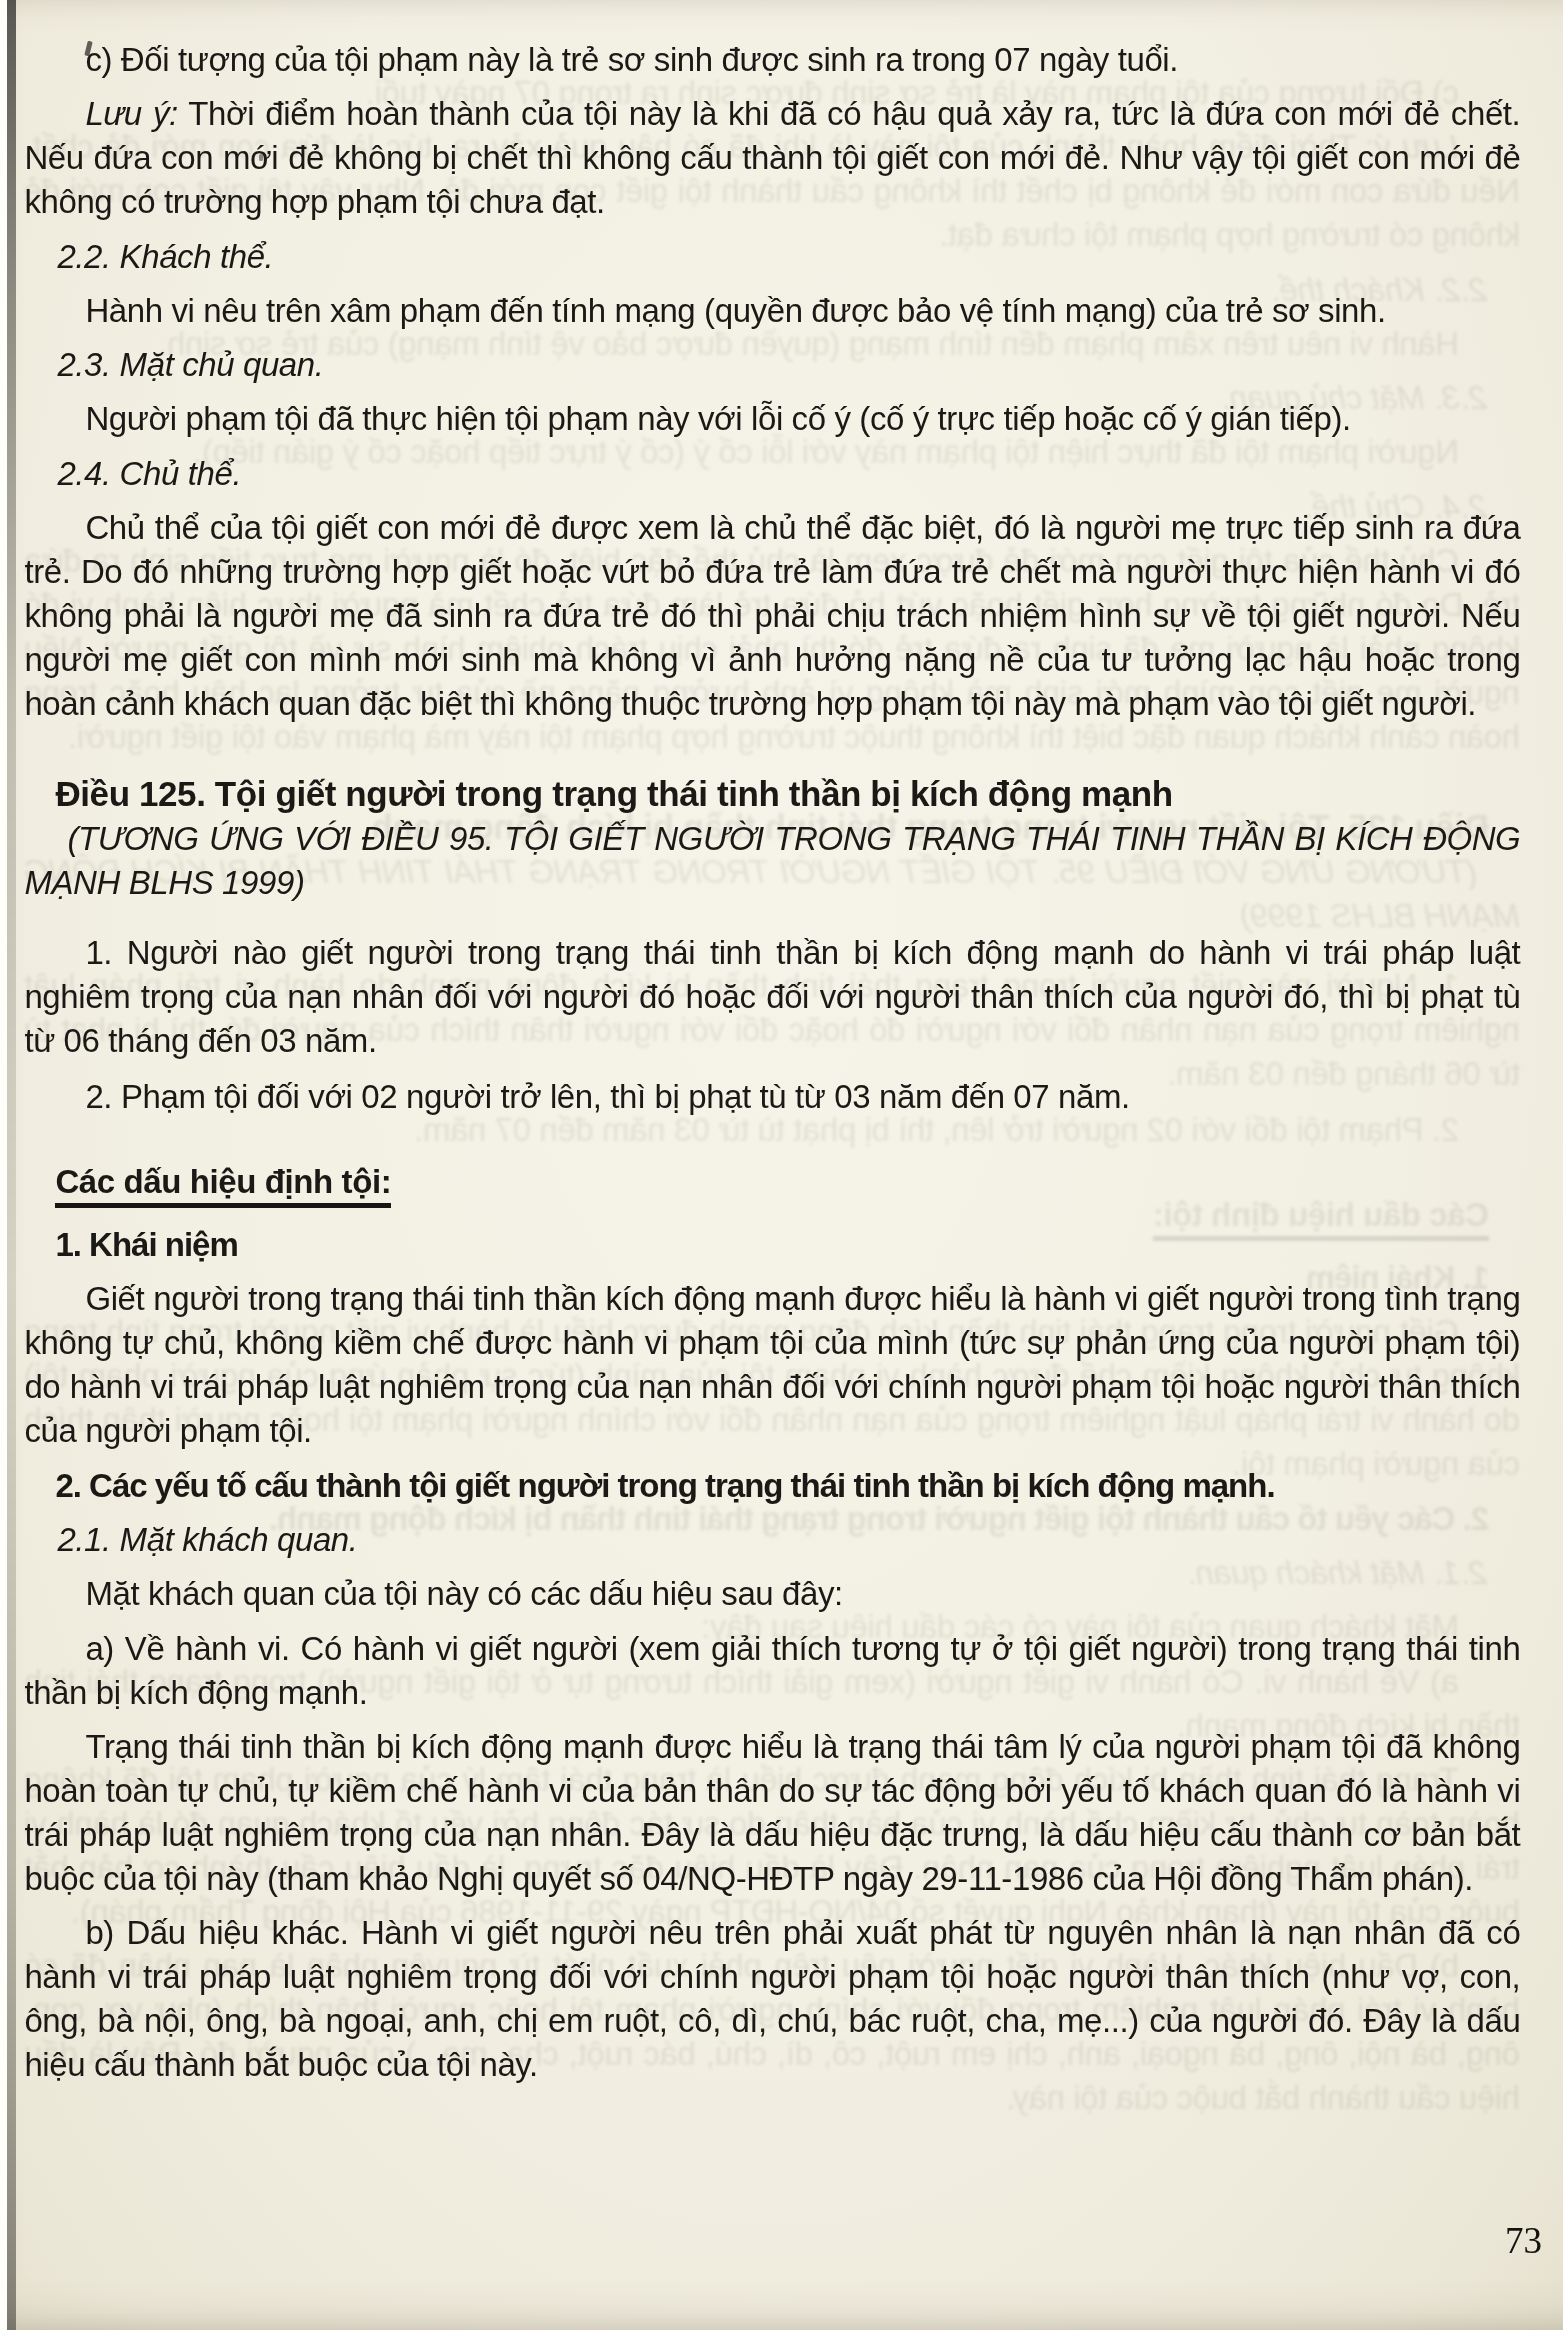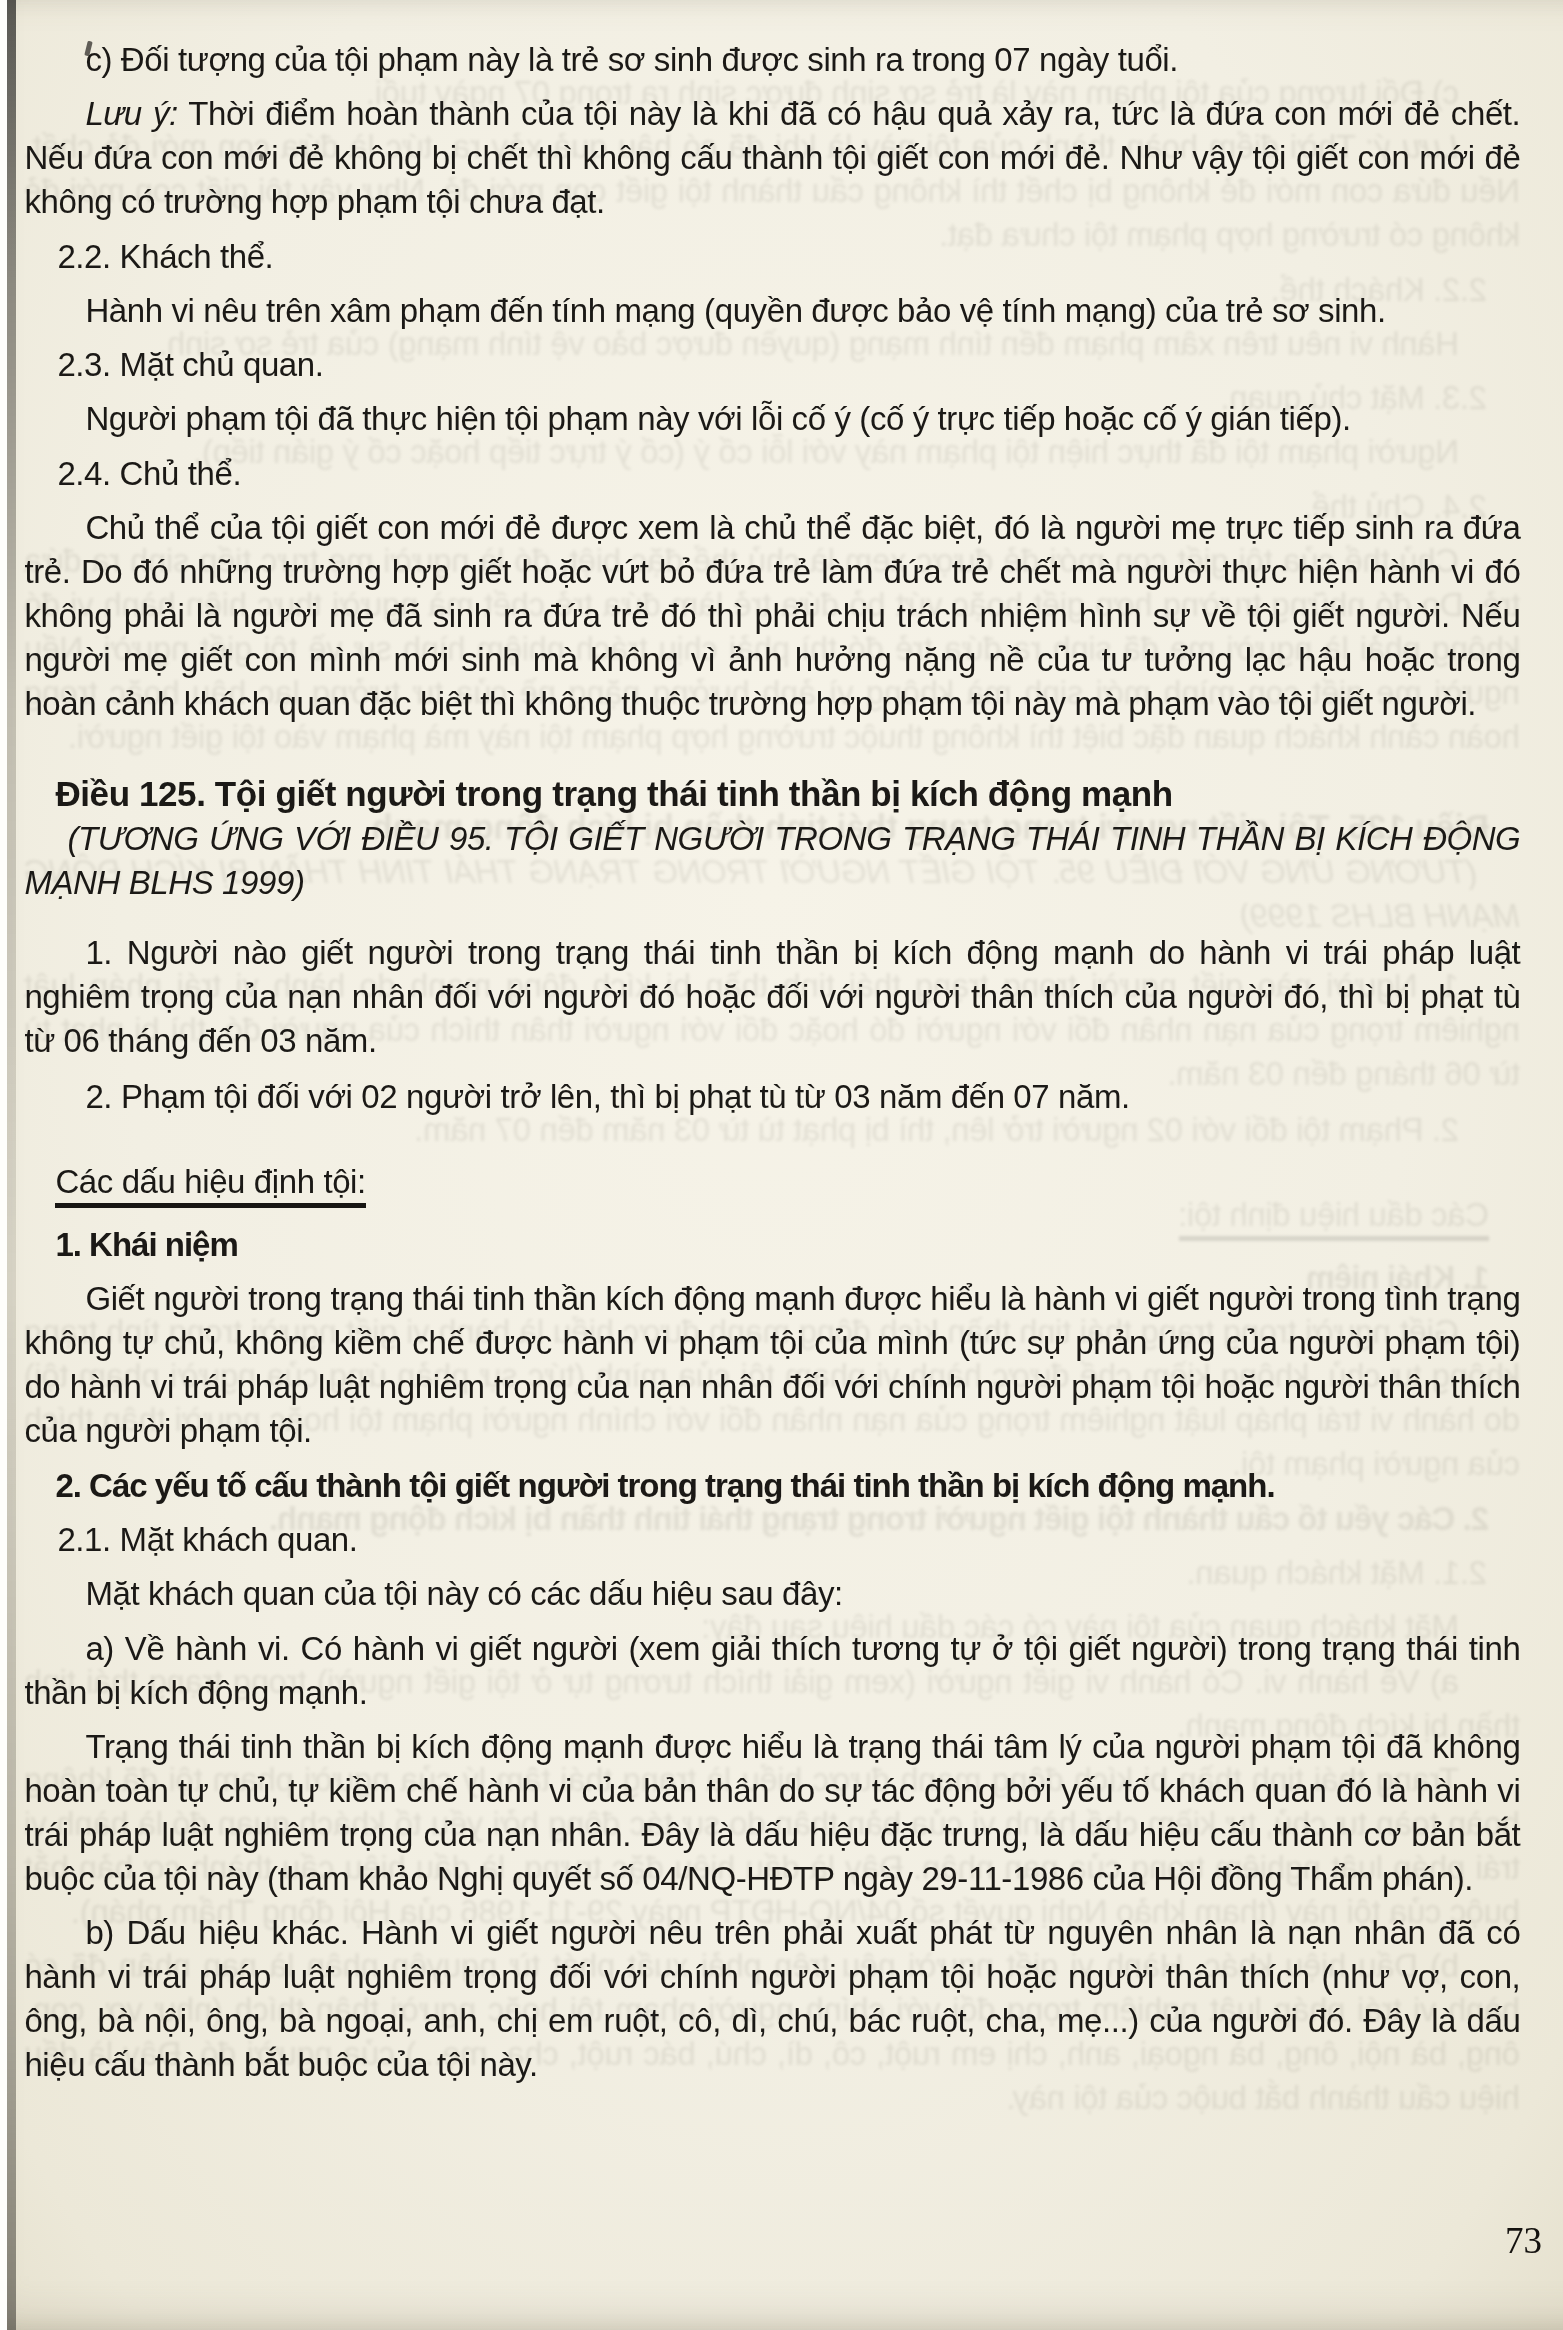--- a/index.html
+++ b/index.html
@@ -50,30 +50,30 @@
   }
   .ghost, .content{
     font-size:33px;line-height:44px;
     text-align:justify;
     letter-spacing:-0.4px;
   }
   .content{position:absolute;left:24.4px;top:38px;width:1496px;}
 
   .para{margin:0 0 10.3px;text-indent:61px;}
   .style-note em, em.lead{font-style:italic;}
-  .style-sub{text-indent:33px;}
+  .style-sub{font-style:italic;text-indent:33px;}
   .style-article-heading{
     font-weight:bold;font-size:35px;
     margin-top:46px;margin-bottom:1px;
     text-indent:31px;letter-spacing:-0.4px;
   }
   .style-caps{margin-bottom:26px;text-indent:43px;font-style:italic;}
   .style-law{margin-bottom:12px;}
   .style-section-title{
-    font-weight:normal;margin-top:41px;margin-bottom:19px;
+    font-weight:bold;margin-top:41px;margin-bottom:19px;
     text-indent:0;padding-left:31px;
   }
   .style-section-title .underlined{
     border-bottom:5.2px solid #181613;
     padding-bottom:3px;
   }
   .style-bold-heading{font-weight:bold;text-indent:31px;letter-spacing:-1px;}
   .pagenum{
     position:absolute;
     right:61px;top:2219px;

